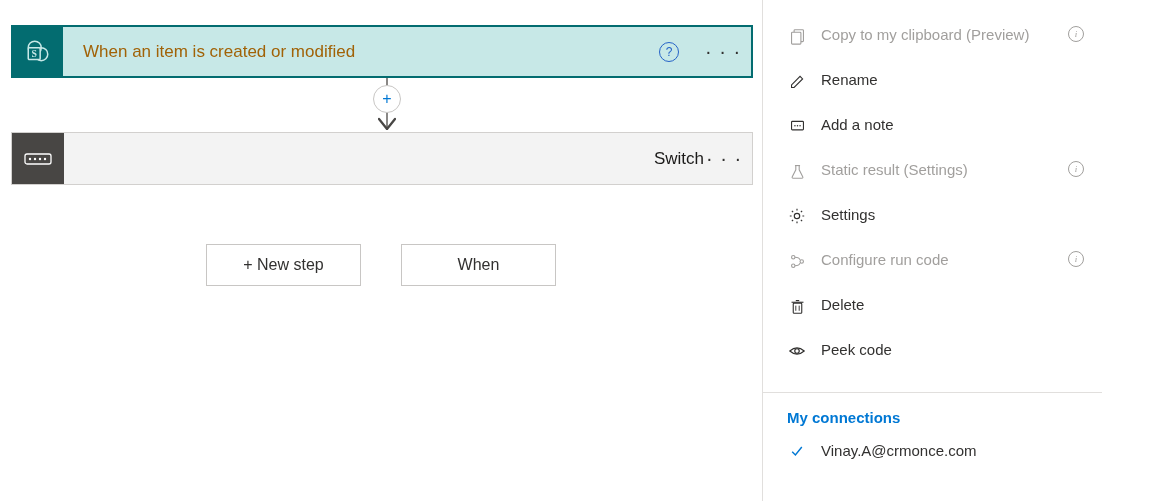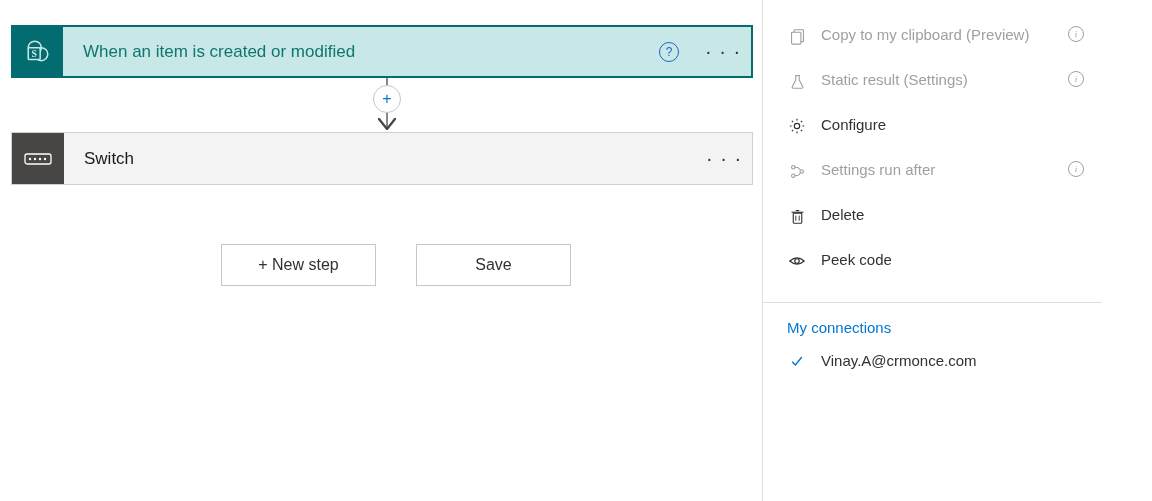--- a/index.html
+++ b/index.html
@@ -32,21 +32,21 @@
     .trigger-icon-box {
       width: 50px; height: 49px;
       background: #036c70;
       display: flex; align-items: center; justify-content: center;
       color: #c7e8e7;
     }
     .trigger-title {
       flex: 1;
       padding-left: 20px;
       font-size: 17px;
-      color: #0f766e;
+      color: #a16207;
     }
     .help-circle {
       width: 20px; height: 20px;
       border: 1.6px solid #2563c7;
       border-radius: 50%;
       color: #2563c7;
       display: flex; align-items: center; justify-content: center;
       font-size: 12px;
       margin-right: 24px;
     }
@@ -96,24 +96,25 @@
       width: 52px; height: 51px;
       background: #484644;
       display: flex; align-items: center; justify-content: center;
       color: #fff;
     }
     .switch-title {
       flex: 1;
       padding-left: 20px;
       font-size: 17px;
       color: #1b1a19;
+      text-align: right;
     }
     .buttons-row {
       position: absolute;
-      left: 221px; top: 244px;
+      left: 206px; top: 244px;
       display: flex;
       gap: 40px;
     }
     .btn {
       width: 155px;
       height: 42px;
       border: 1px solid #c8c6c4;
       background: #fff;
       display: flex; align-items: center; justify-content: center;
       font-size: 16px;
@@ -159,21 +160,21 @@
     }
     .info-icon.disabled { border-color: #a19f9d; color: #a19f9d; }
     .divider {
       height: 1px;
       background: #e1dfdd;
       margin: 6px 0;
     }
     .connections-header {
       padding: 10px 24px 6px 24px;
       color: #0078d4;
-      font-weight: 400;
+      font-weight: 700;
       font-size: 15px;
     }
     .connection-row {
       display: flex;
       align-items: center;
       padding: 10px 24px;
       font-size: 15px;
       color: #323130;
     }
     .check-icon {
@@ -219,72 +220,91 @@
         <circle cx="16" cy="9" r="1.2" fill="#fff"></circle>
         <circle cx="21" cy="9" r="1.2" fill="#fff"></circle>
       </svg>
     </div>
     <div class="switch-title">Switch</div>
     <div class="ellipsis">· · ·</div>
   </div>
 
   <div class="buttons-row">
     <div class="btn">+ New step</div>
-    <div class="btn">Save</div>
+    <div class="btn">When</div>
   </div>
 
 </div>
 
 <div class="context-panel">
 
   <div class="menu-item disabled">
     <span class="menu-icon">
       <svg width="17" height="17" viewBox="0 0 20 20">
           <rect x="6" y="2" width="11" height="14" rx="1" fill="none" stroke="#a19f9d" stroke-width="1.3"></rect>
           <rect x="3" y="5" width="11" height="14" rx="1" fill="#fff" stroke="#a19f9d" stroke-width="1.3"></rect>
         </svg>
     </span>
     <span class="menu-label">Copy to my clipboard (Preview)</span>
     <span class="info-icon disabled">i</span>
   </div>
 
 
-
+  <div class="menu-item">
+    <span class="menu-icon">
+      <svg width="17" height="17" viewBox="0 0 20 20">
+          <path d="M3 17 L3 14 L13 4 L16 7 L6 17 Z" fill="none" stroke="#323130" stroke-width="1.3"></path>
+        </svg>
+    </span>
+    <span class="menu-label">Rename</span>
+  </div>
+
+  <div class="menu-item">
+    <span class="menu-icon">
+      <svg width="17" height="17" viewBox="0 0 20 20">
+          <rect x="3" y="4" width="14" height="10" rx="1" fill="none" stroke="#323130" stroke-width="1.3"></rect>
+          <circle cx="7" cy="9" r="0.9" fill="#323130"></circle>
+          <circle cx="10" cy="9" r="0.9" fill="#323130"></circle>
+          <circle cx="13" cy="9" r="0.9" fill="#323130"></circle>
+        </svg>
+    </span>
+    <span class="menu-label">Add a note</span>
+  </div>
 
   <div class="menu-item disabled">
     <span class="menu-icon">
       <svg width="17" height="17" viewBox="0 0 20 20">
           <path d="M8 3 L8 8 L4 16 Q3 18 5 18 L15 18 Q17 18 16 16 L12 8 L12 3" fill="none" stroke="#a19f9d" stroke-width="1.3"></path>
           <line x1="7" y1="3" x2="13" y2="3" stroke="#a19f9d" stroke-width="1.3"></line>
         </svg>
     </span>
     <span class="menu-label">Static result (Settings)</span>
     <span class="info-icon disabled">i</span>
   </div>
 
   <div class="menu-item">
     <span class="menu-icon">
       <svg width="18" height="18" viewBox="0 0 20 20">
           <circle cx="10" cy="10" r="3" fill="none" stroke="#323130" stroke-width="1.3"></circle>
           <path d="M10 2 L10 4 M10 16 L10 18 M2 10 L4 10 M16 10 L18 10 M4.3 4.3 L5.7 5.7 M14.3 14.3 L15.7 15.7 M4.3 15.7 L5.7 14.3 M14.3 5.7 L15.7 4.3" stroke="#323130" stroke-width="1.3"></path>
         </svg>
     </span>
-    <span class="menu-label"><span class="hl">Configure</span></span>
+    <span class="menu-label"><span class="hl">Settings</span></span>
   </div>
 
   <div class="menu-item disabled">
     <span class="menu-icon">
       <svg width="17" height="17" viewBox="0 0 20 20">
           <circle cx="5" cy="5" r="2" fill="none" stroke="#a19f9d" stroke-width="1.3"></circle>
           <circle cx="5" cy="15" r="2" fill="none" stroke="#a19f9d" stroke-width="1.3"></circle>
           <circle cx="15" cy="10" r="2" fill="none" stroke="#a19f9d" stroke-width="1.3"></circle>
           <path d="M7 5 Q12 5 13 8 M7 15 Q12 15 13 12" fill="none" stroke="#a19f9d" stroke-width="1.3"></path>
         </svg>
     </span>
-    <span class="menu-label">Settings run after</span>
+    <span class="menu-label">Configure run code</span>
     <span class="info-icon disabled">i</span>
   </div>
 
   <div class="menu-item">
     <span class="menu-icon">
       <svg width="17" height="17" viewBox="0 0 20 20">
           <rect x="5" y="6" width="10" height="12" rx="1" fill="none" stroke="#323130" stroke-width="1.3"></rect>
           <line x1="3" y1="5" x2="17" y2="5" stroke="#323130" stroke-width="1.3"></line>
           <line x1="8" y1="3" x2="12" y2="3" stroke="#323130" stroke-width="1.3"></line>
           <line x1="8" y1="9" x2="8" y2="15" stroke="#323130" stroke-width="1.1"></line>

